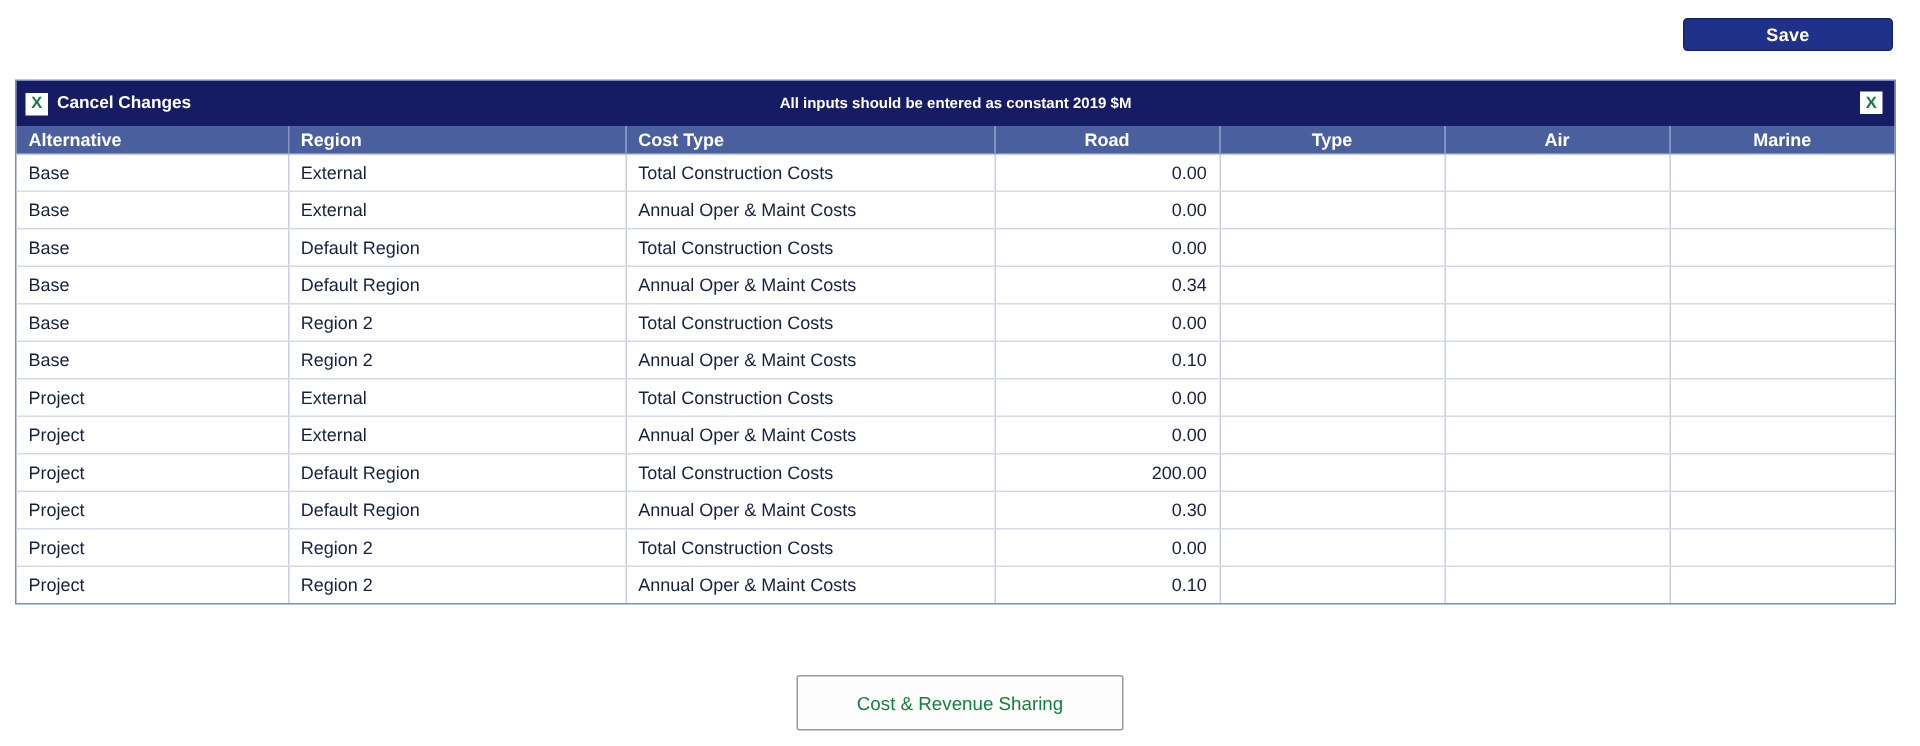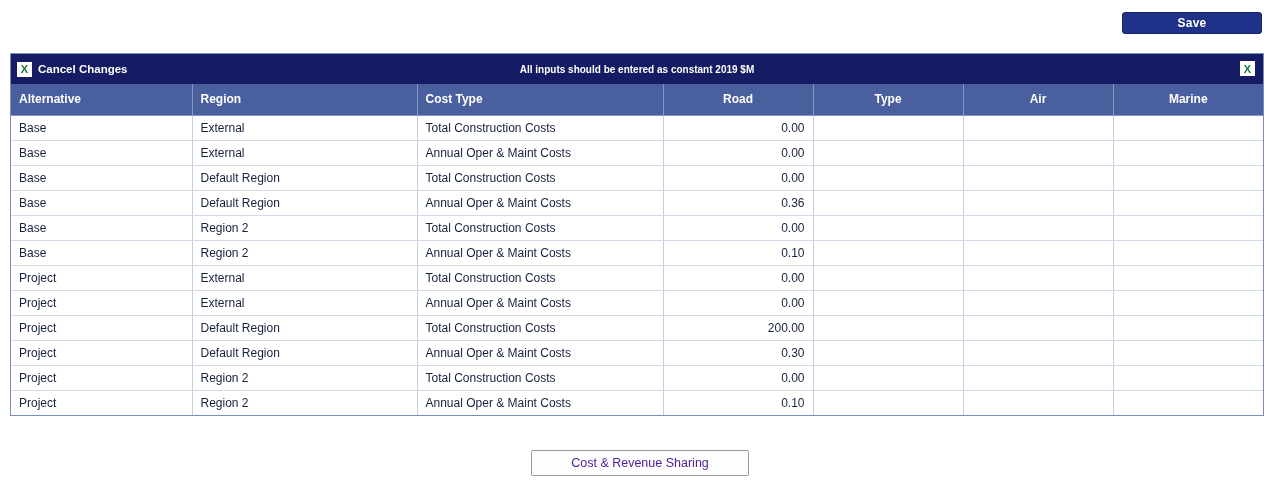--- a/index.html
+++ b/index.html
@@ -120,21 +120,21 @@
   table.grid {
     border-collapse: collapse;
     width: 100%;
     table-layout: fixed;
   }
   table.grid th {
     background: #4a5f9e;
     color: #ffffff;
     font-size: 12px;
     font-weight: bold;
-    height: 31px;
+    height: 18px;
     border-right: 1px solid #8795c0;
     border-bottom: 1px solid #8795c0;
     box-sizing: border-box;
     padding: 0 8px;
   }
   table.grid th.lbl { text-align: left; }
   table.grid th.num { text-align: center; }
   table.grid th:last-child { border-right: none; }
 
   table.grid td {
@@ -170,27 +170,27 @@
   .bottom-bar {
     position: absolute;
     left: 0;
     right: 0;
     top: 450px;
     display: flex;
     justify-content: center;
     gap: 16px;
   }
   .bottom-btn {
-    height: 26px;
+    height: 37px;
     min-width: 218px;
     background: #fdfdfd;
     border: 1px solid #9a9a9a;
     border-radius: 2px;
     font-size: 12.5px;
-    color: #4c1d95;
+    color: #15803d;
     display: flex;
     align-items: center;
     justify-content: center;
     box-sizing: border-box;
     cursor: pointer;
   }
 </style>
 </head>
 <body>
 
@@ -255,21 +255,21 @@
           <td>Total Construction Costs</td>
           <td class="num">0.00</td>
           <td class="num disabled"></td>
           <td class="num disabled"></td>
           <td class="num disabled"></td>
         </tr>
         <tr>
           <td>Base</td>
           <td>Default Region</td>
           <td>Annual Oper &amp; Maint Costs</td>
-          <td class="num">0.36</td>
+          <td class="num">0.34</td>
           <td class="num disabled"></td>
           <td class="num disabled"></td>
           <td class="num disabled"></td>
         </tr>
         <tr>
           <td>Base</td>
           <td>Region 2</td>
           <td>Total Construction Costs</td>
           <td class="num">0.00</td>
           <td class="num disabled"></td>

